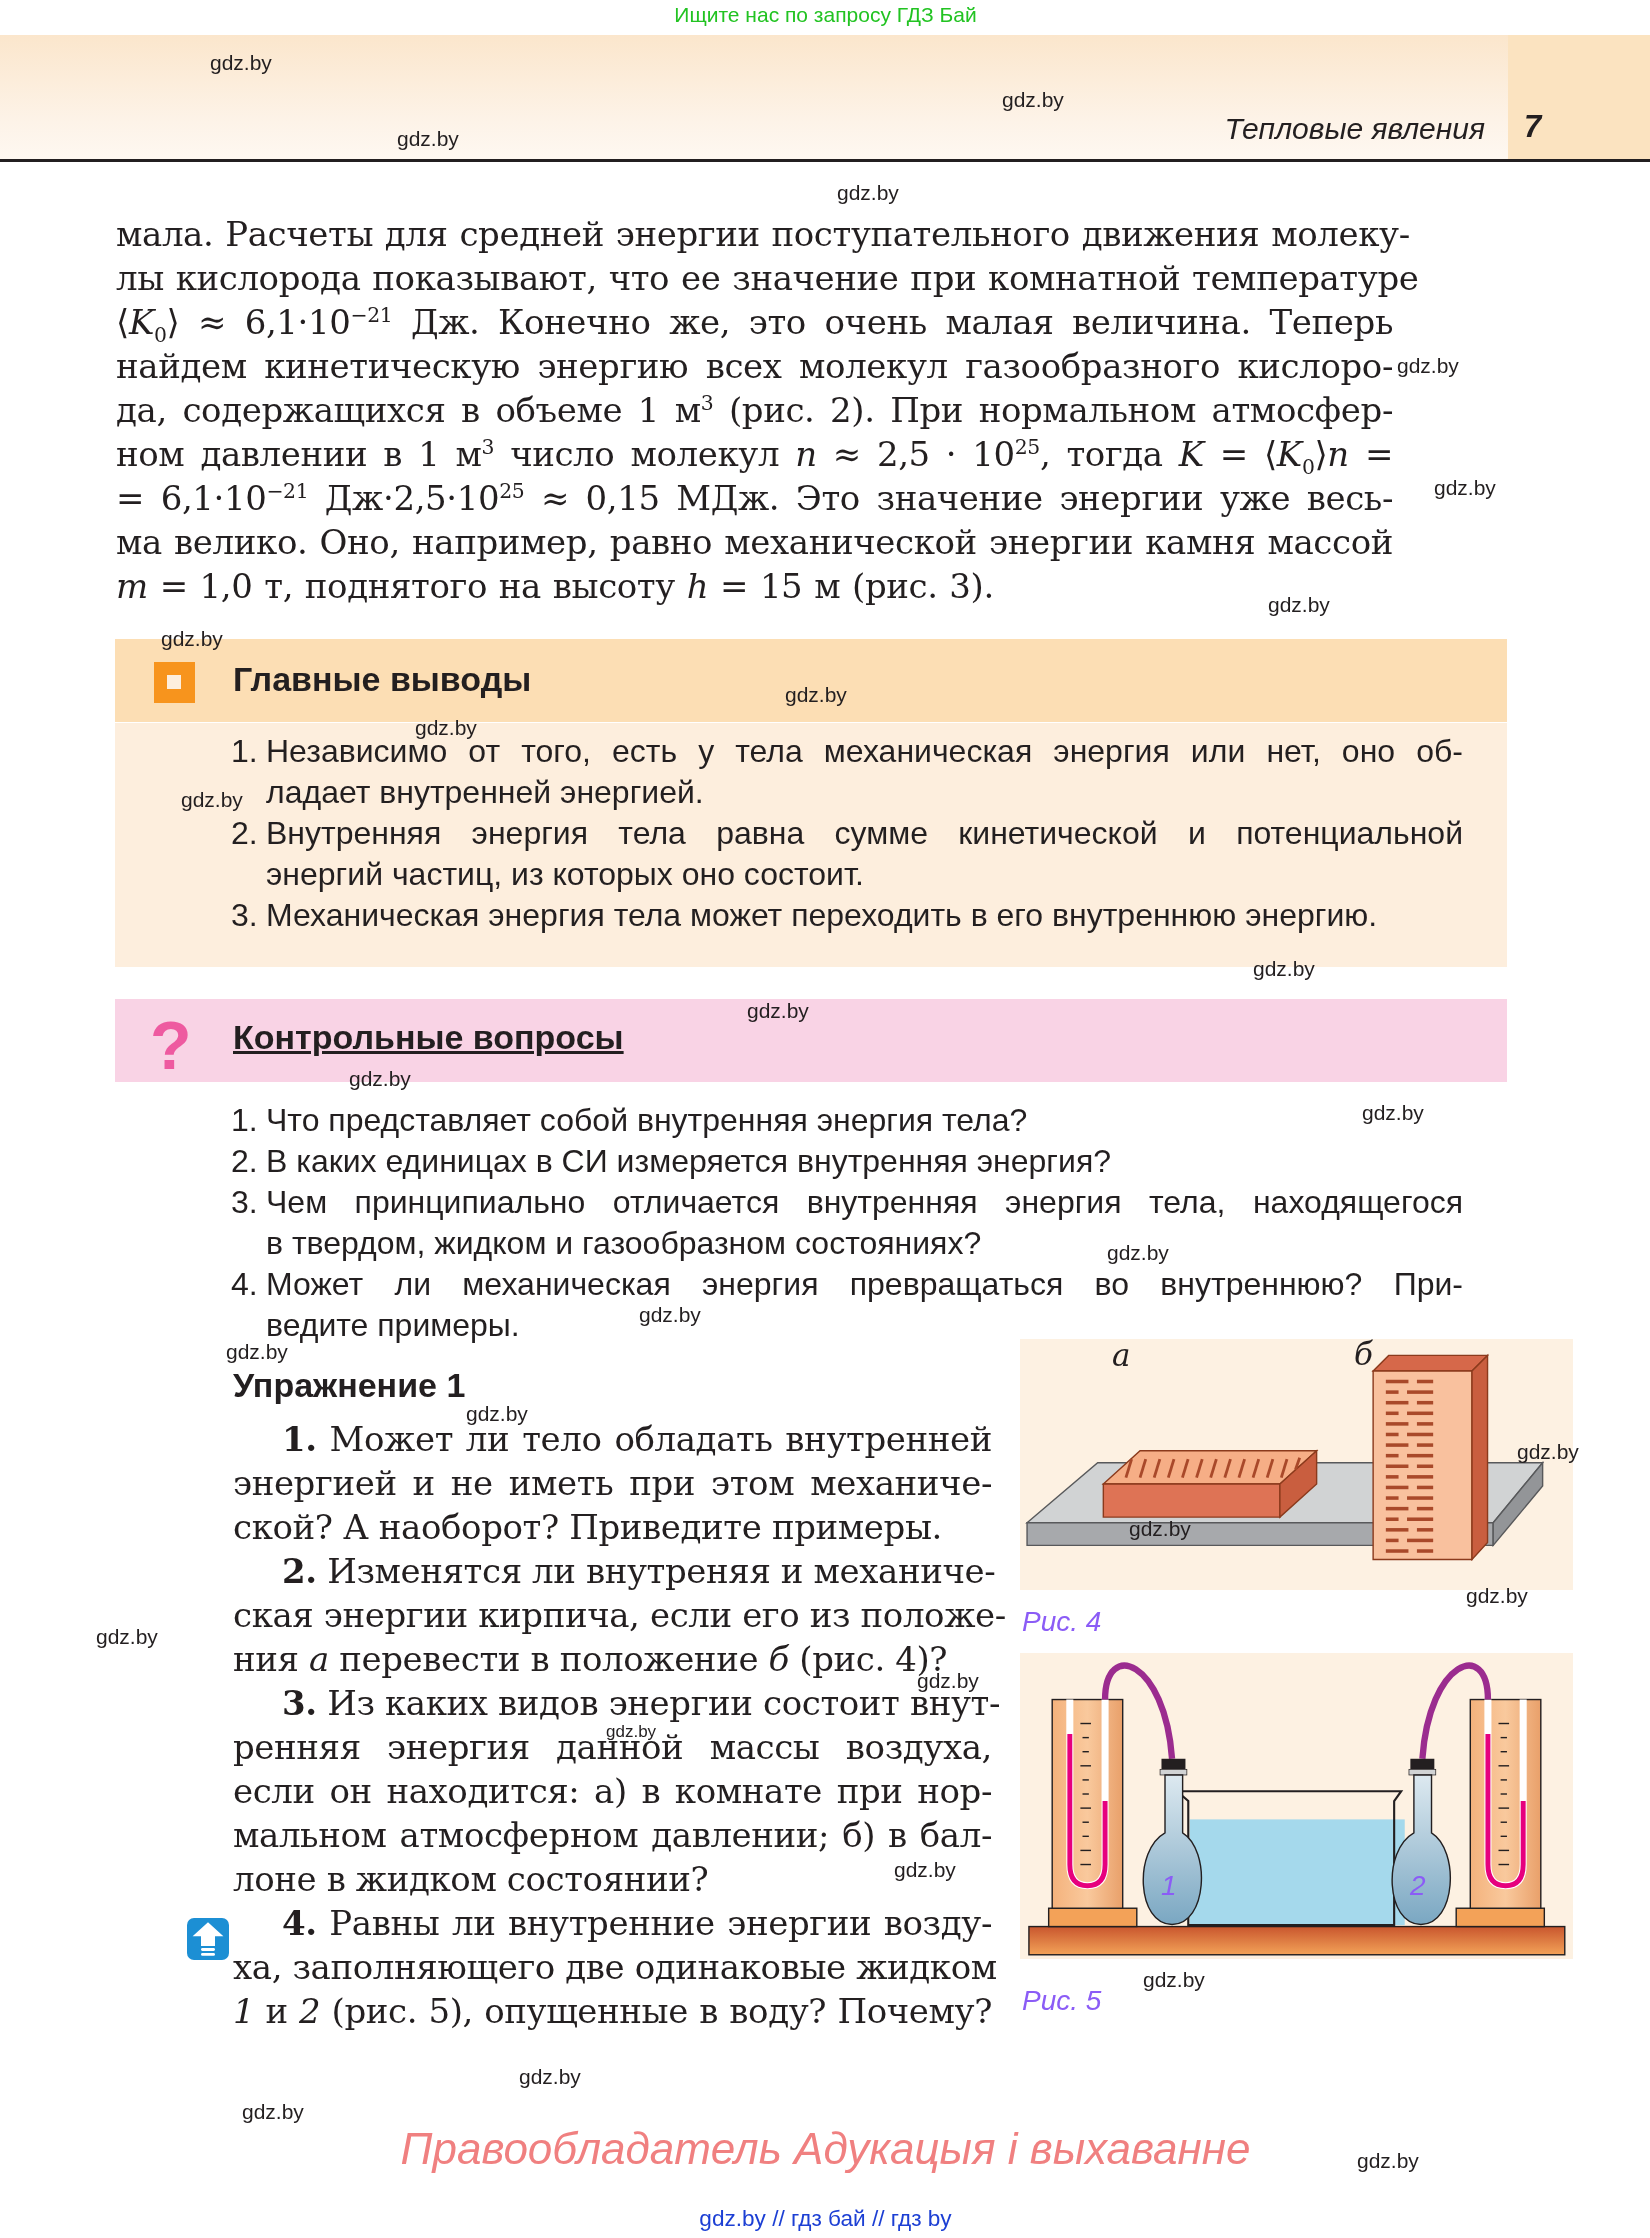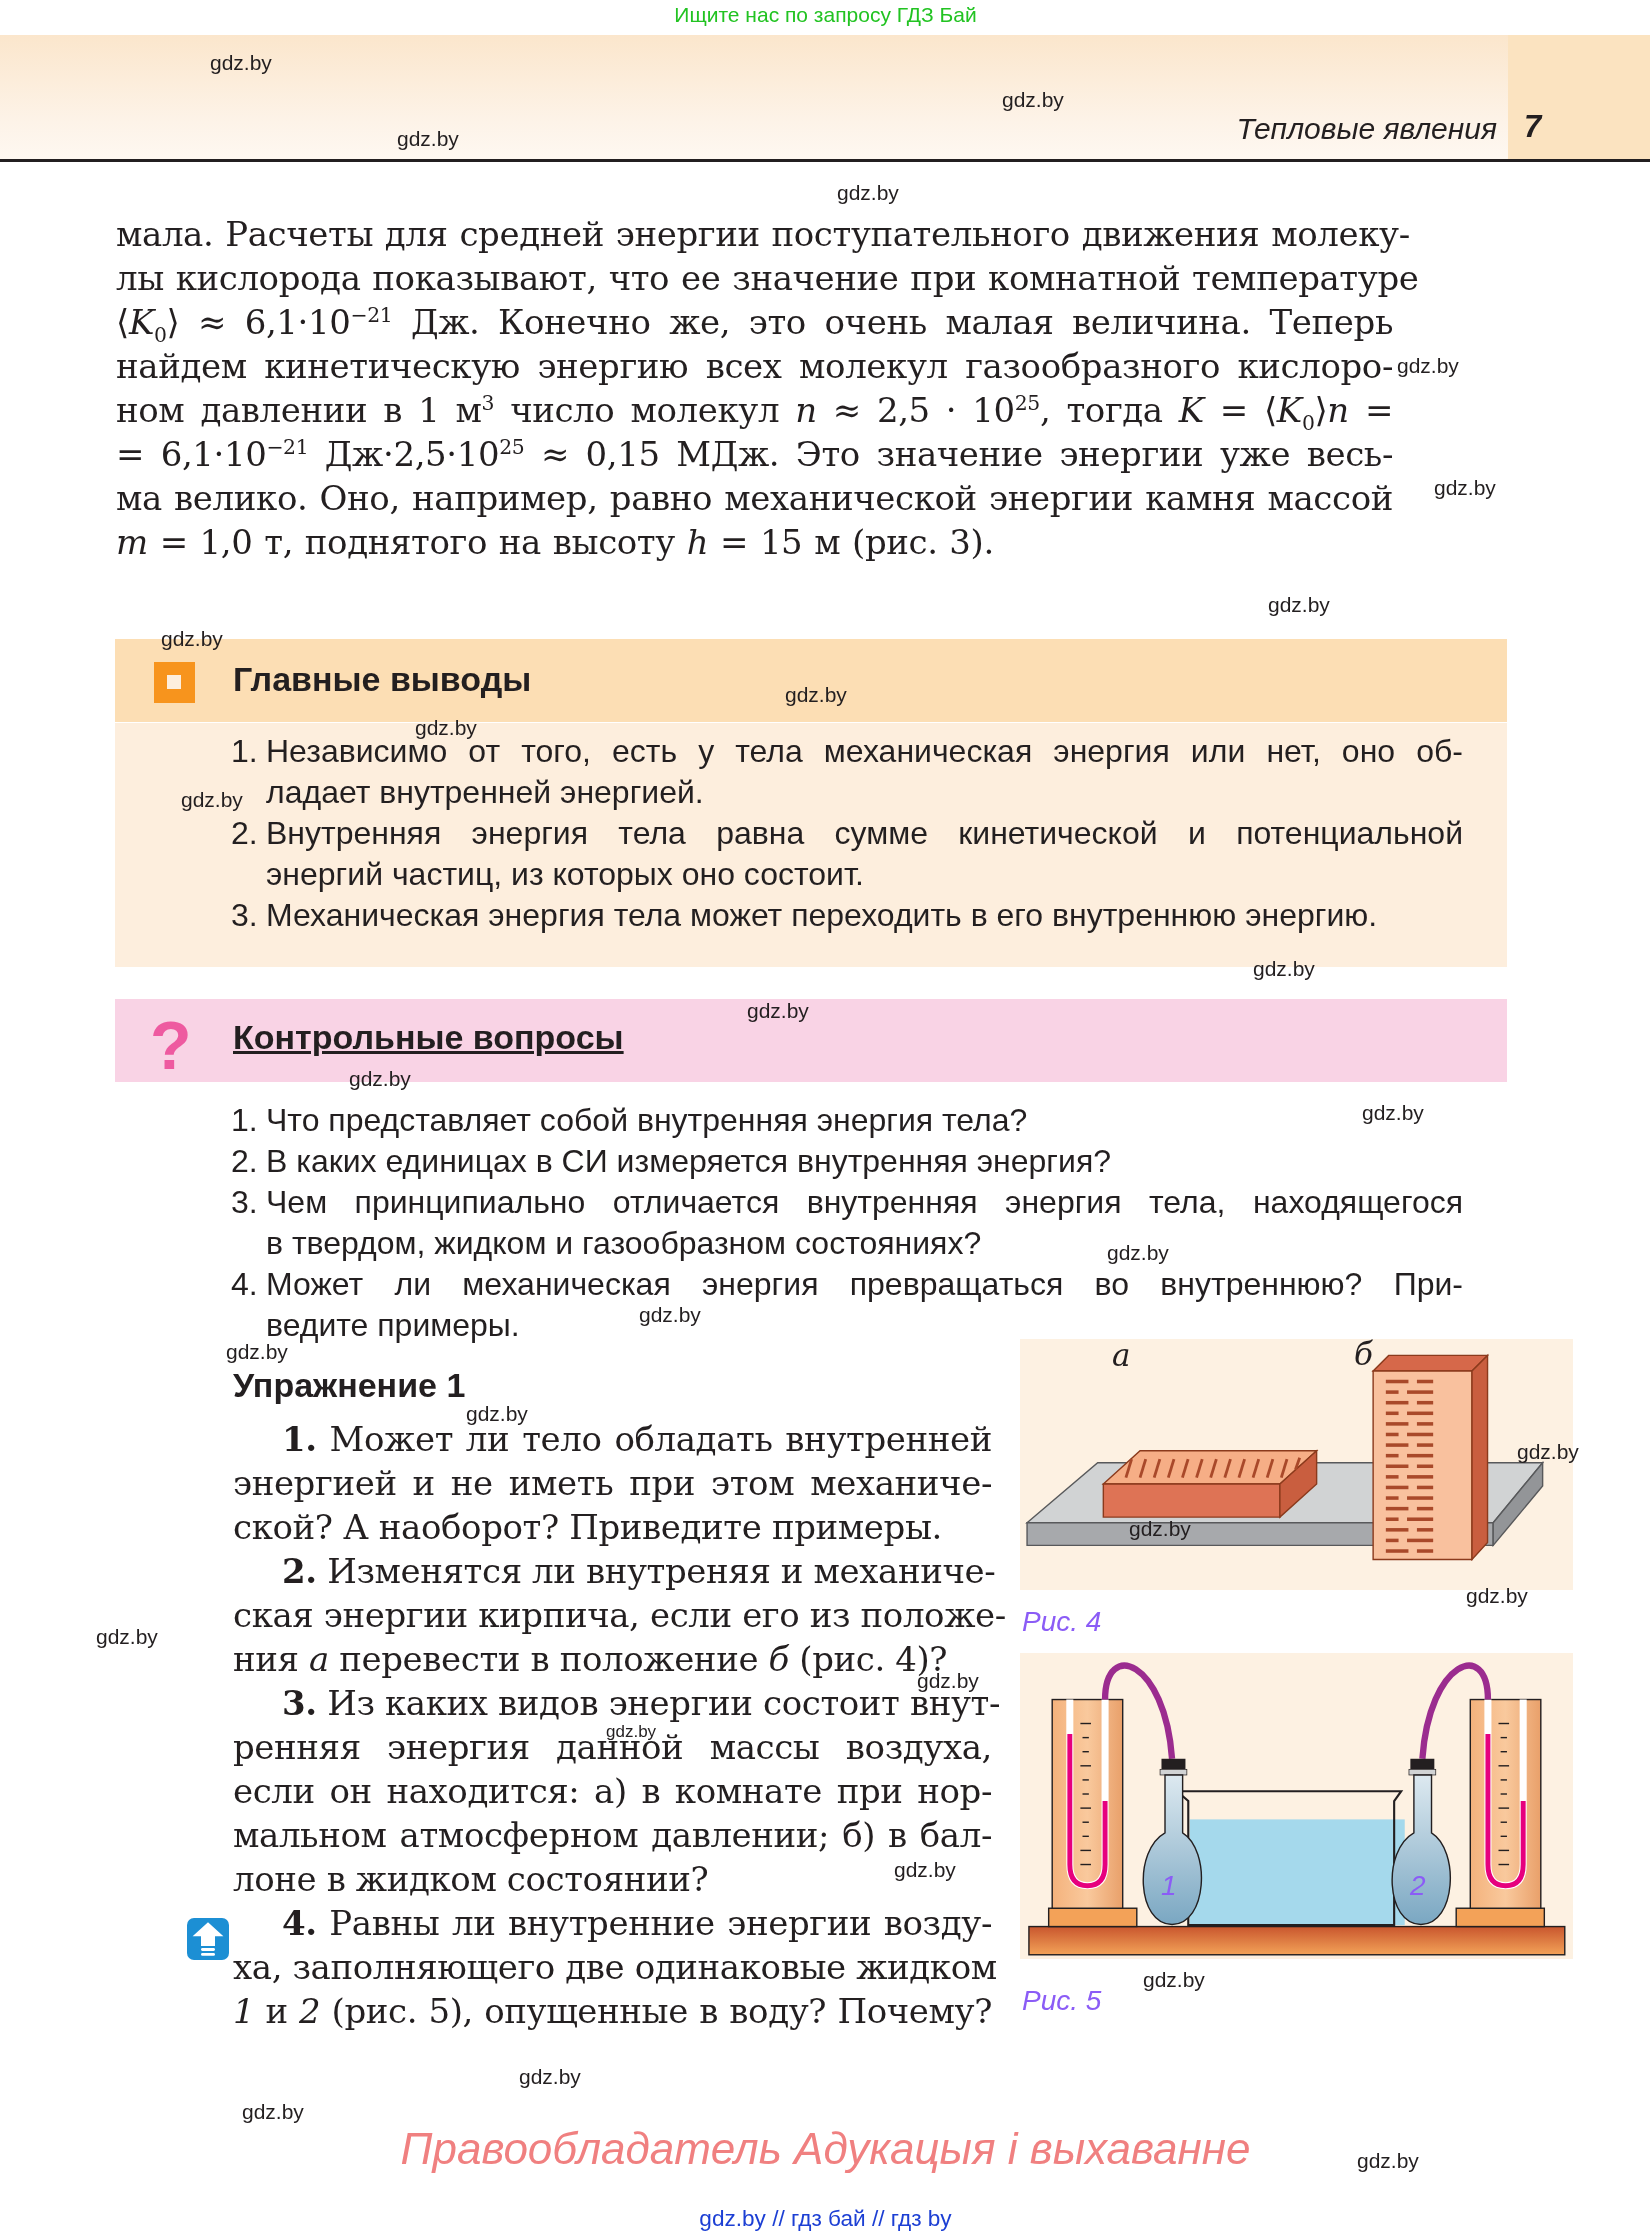--- a/index.html
+++ b/index.html
@@ -9,21 +9,21 @@
     font-family: "Liberation Sans", sans-serif;
   }
   .abs { position: absolute; }
   .topnote { left: 0; top: 2.8px; width: 1651px; text-align: center; color: #22c322; font-size: 21px; }
   .header {
     left: 0; top: 35px; width: 1508px; height: 124px;
     background: linear-gradient(180deg, #fbe6cc 0%, #fdf3e8 70%, #fef8f1 100%);
     border-bottom: 3.5px solid #231f20;
   }
   .header-right { left: 1508px; top: 35px; width: 143px; height: 124px; background: #fbe3c0; border-bottom: 3.5px solid #231f20; }
-  .header-title { right: 154px; top: 112px; font-style: italic; font-size: 30px; color: #231f20; }
+  .header-title { right: 166px; top: 112px; font-style: italic; font-size: 30px; color: #231f20; }
   .page-num { left: 1524px; top: 109px; font-style: italic; font-weight: bold; font-size: 31px; }
   .body-text {
     left: 116px; top: 212px; width: 1277px;
     font-size: 34px; line-height: 44px; text-align: justify; text-align-last: justify;
     font-family: "DejaVu Serif", serif; letter-spacing: -0.4px; word-spacing: 1.4px;
   }
   .body-text .line { display: block; white-space: nowrap; text-align-last: justify; }
   .body-text .line.last { text-align-last: left; }
   sup { font-size: 60%; vertical-align: super; line-height: 0; }
   sub { font-size: 60%; vertical-align: sub; line-height: 0; }
@@ -72,20 +72,21 @@
 <div class="abs header"></div>
 <div class="abs header-right"></div>
 <div class="abs header-title">Тепловые явления</div>
 <div class="abs page-num">7</div>
 
 <div class="abs body-text">
   <span class="line">мала. Расчеты для средней энергии поступательного движения молеку-</span>
   <span class="line">лы кислорода показывают, что ее значение при комнатной температуре</span>
   <span class="line">⟨<i class="m">K</i><sub>0</sub>⟩<span> ≈ 6,1·10</span><sup>−21</sup><span> Дж.  Конечно же, это очень малая величина. Теперь</span></span>
   <span class="line">найдем кинетическую энергию всех молекул газообразного кислоро-</span>
+  <span class="line"><span>да, содержащихся в объеме 1 м</span><sup>3</sup><span> (рис. 2). При нормальном атмосфер-</span></span>
   <span class="line"><span>ном давлении в 1 м</span><sup>3</sup><span> число молекул </span><i class="m">n</i><span> ≈ 2,5 · 10</span><sup>25</sup><span>, тогда </span><i class="m">K</i><span> = ⟨</span><i class="m">K</i><sub>0</sub><span>⟩</span><i class="m">n</i><span> =</span></span>
   <span class="line"><span>= 6,1·10</span><sup>−21</sup><span> Дж·2,5·10</span><sup>25</sup><span> ≈ 0,15 МДж. Это значение энергии уже весь-</span></span>
   <span class="line">ма велико. Оно, например, равно механической энергии камня массой</span>
   <span class="line last"><i class="m">m</i><span> = 1,0 т, поднятого на высоту </span><i class="m">h</i><span> = 15 м (рис. 3).</span></span>
 </div>
 
 <div class="abs box-main-head"></div>
 <div class="abs box-main-body"></div>
 <div class="abs icon-square"></div>
 <div class="abs sec-title" style="left:233px; top:660px;">Главные выводы</div>

